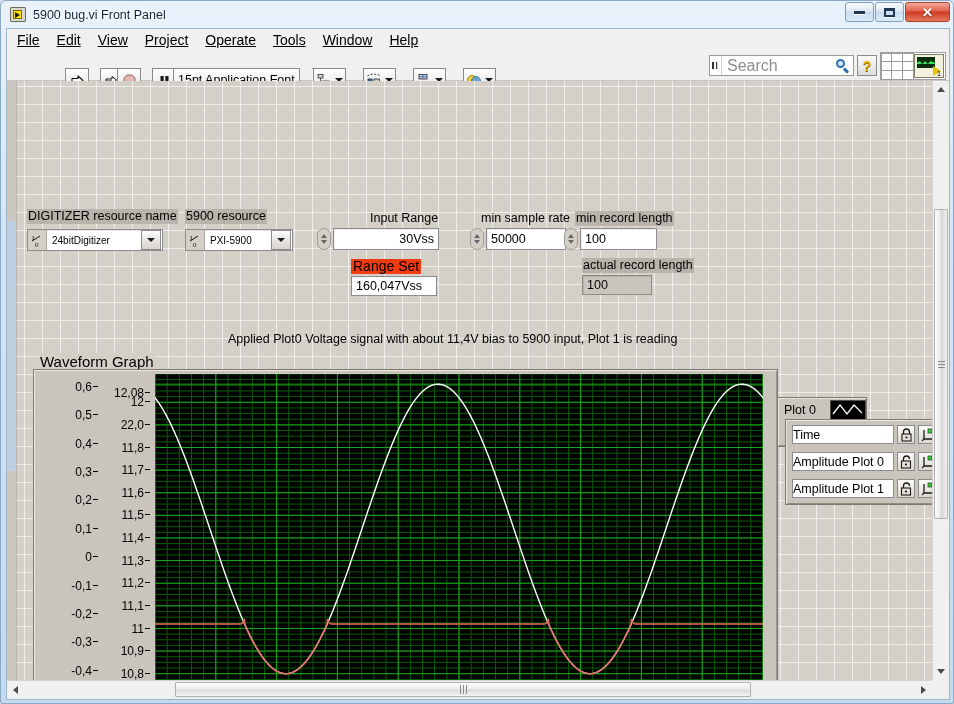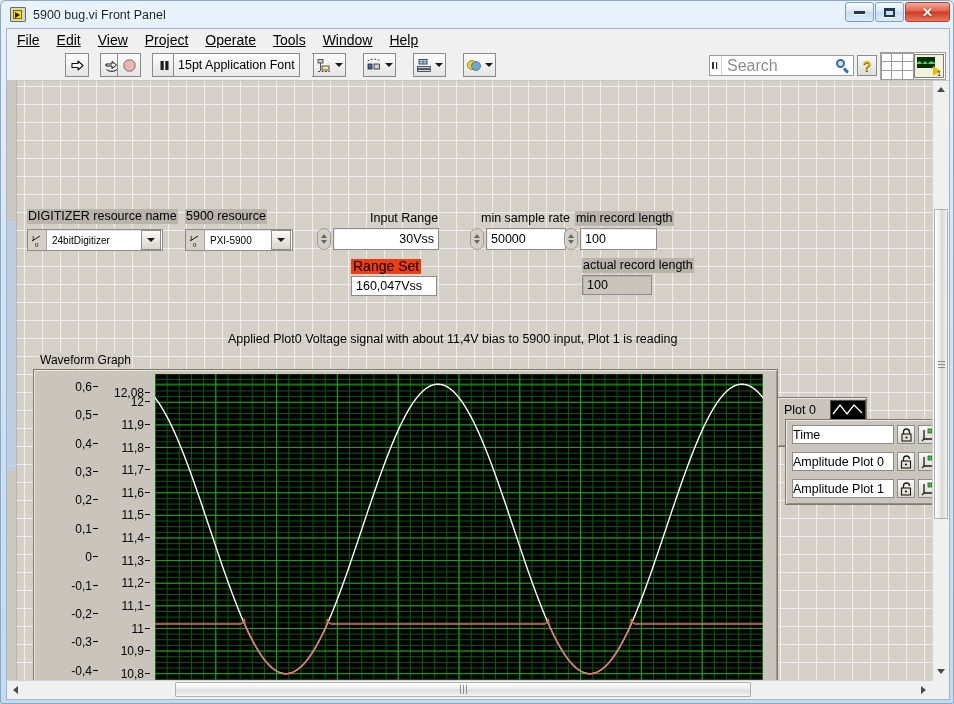--- a/index.html
+++ b/index.html
@@ -70,21 +70,21 @@
   }
   .menu-item{
     font-size:14px;color:#000;margin-right:17px;white-space:nowrap;
   }
   .menu-item u{text-decoration:underline;}
   
   .toolbar{
     position:absolute;left:0;top:22px;width:100%;height:30px;
     background:#f0f0f0;border-bottom:1px solid #c8c8c8;box-sizing:border-box;
   }
-  .tb-group{position:absolute;top:2px;display:flex;gap:12px;}
+  .tb-group{position:absolute;top:17px;display:flex;gap:12px;}
   .tb-btn{
     width:24px;height:24px;box-sizing:border-box;
     border:1px solid #8a8a8a;background:linear-gradient(180deg,#fdfdfd,#e4e4e4);
     display:flex;align-items:center;justify-content:center;
     position:relative;margin-right:-1px;
   }
   .fontbox{
     height:24px;box-sizing:border-box;border:1px solid #8a8a8a;
     background:linear-gradient(180deg,#fdfdfd,#eaeaea);
     display:flex;align-items:center;padding:0 4px;font-size:12.5px;color:#000;
@@ -231,21 +231,21 @@
   .redlbl{
     position:absolute;font-size:14px;color:#000;background:#f03c10;
     padding:0 2px;line-height:15px;white-space:nowrap;
   }
   .freetext{
     position:absolute;font-size:12.5px;color:#000;white-space:nowrap;
   }
 
   
   .graph-label{
-    position:absolute;font-size:12px;color:#000;background:#d4d0c8;padding:0 1px;
+    position:absolute;font-size:15px;color:#000;background:#d4d0c8;padding:0 1px;
   }
   .graph-frame{
     position:absolute;box-sizing:border-box;
     background:#c9c5bd;
     border:1px solid #7e7a72;
     box-shadow:inset 1px 1px 0 #ebe7df, inset -1px -1px 0 #9b978f;
   }
   .plotarea{
     position:absolute;background:#000;overflow:hidden;
   }
@@ -542,21 +542,21 @@
             <div class="ytick" style="left: 10px; width: 48px; top: 153.8px;">0,1</div>
             <div class="ytick" style="left: 10px; width: 48px; top: 182.2px;">0</div>
             <div class="ytick" style="left: 10px; width: 48px; top: 210.6px;">-0,1</div>
             <div class="ytick" style="left: 10px; width: 48px; top: 239px;">-0,2</div>
             <div class="ytick" style="left: 10px; width: 48px; top: 267.4px;">-0,3</div>
             <div class="ytick" style="left: 10px; width: 48px; top: 295.8px;">-0,4</div>
           </div>
         <div id="yright">
             <div class="ytick" style="left: 62px; width: 48px; top: 18px;">12,08</div>
             <div class="ytick" style="left: 62px; width: 48px; top: 27.3px;">12</div>
-            <div class="ytick" style="left: 62px; width: 48px; top: 49.9px;">11,9</div>
+            <div class="ytick" style="left: 62px; width: 48px; top: 49.9px;">22,0</div>
             <div class="ytick" style="left: 62px; width: 48px; top: 72.5px;">11,8</div>
             <div class="ytick" style="left: 62px; width: 48px; top: 95.1px;">11,7</div>
             <div class="ytick" style="left: 62px; width: 48px; top: 117.7px;">11,6</div>
             <div class="ytick" style="left: 62px; width: 48px; top: 140.4px;">11,5</div>
             <div class="ytick" style="left: 62px; width: 48px; top: 163px;">11,4</div>
             <div class="ytick" style="left: 62px; width: 48px; top: 185.6px;">11,3</div>
             <div class="ytick" style="left: 62px; width: 48px; top: 208.2px;">11,2</div>
             <div class="ytick" style="left: 62px; width: 48px; top: 230.8px;">11,1</div>
             <div class="ytick" style="left: 62px; width: 48px; top: 253.5px;">11</div>
             <div class="ytick" style="left: 62px; width: 48px; top: 276.1px; text-align: right;">10,9</div>

